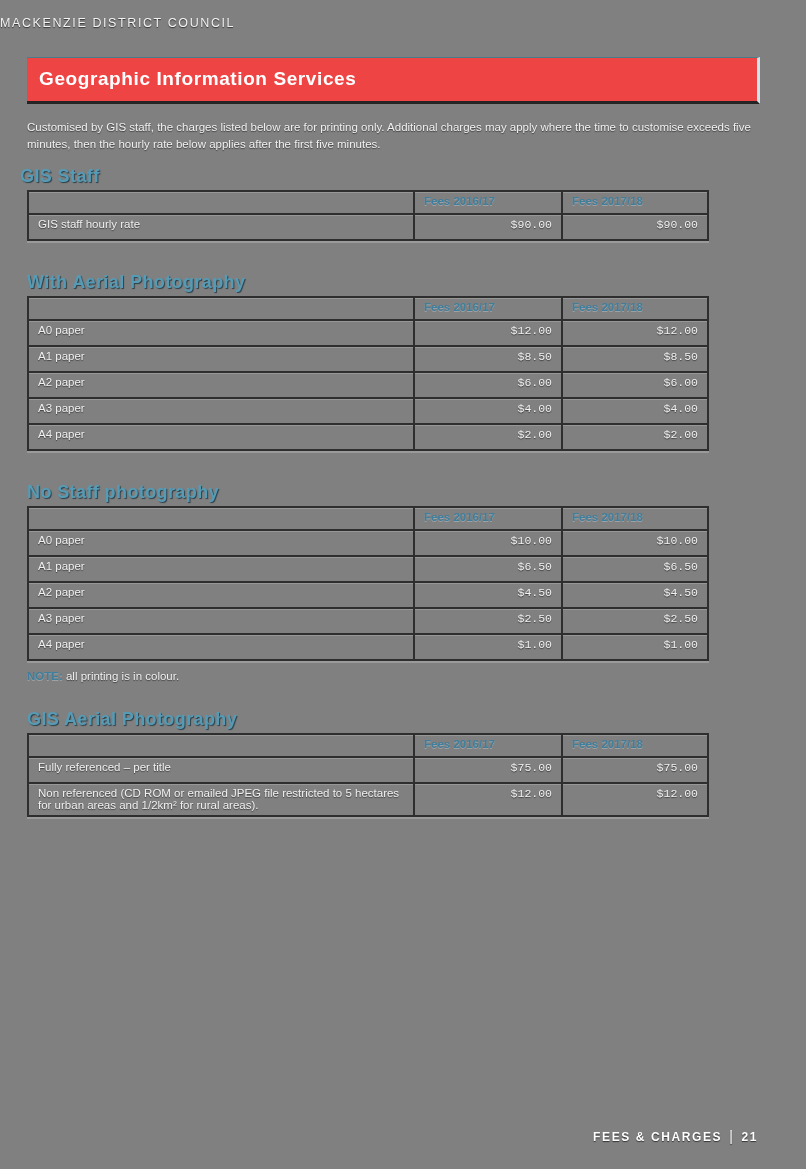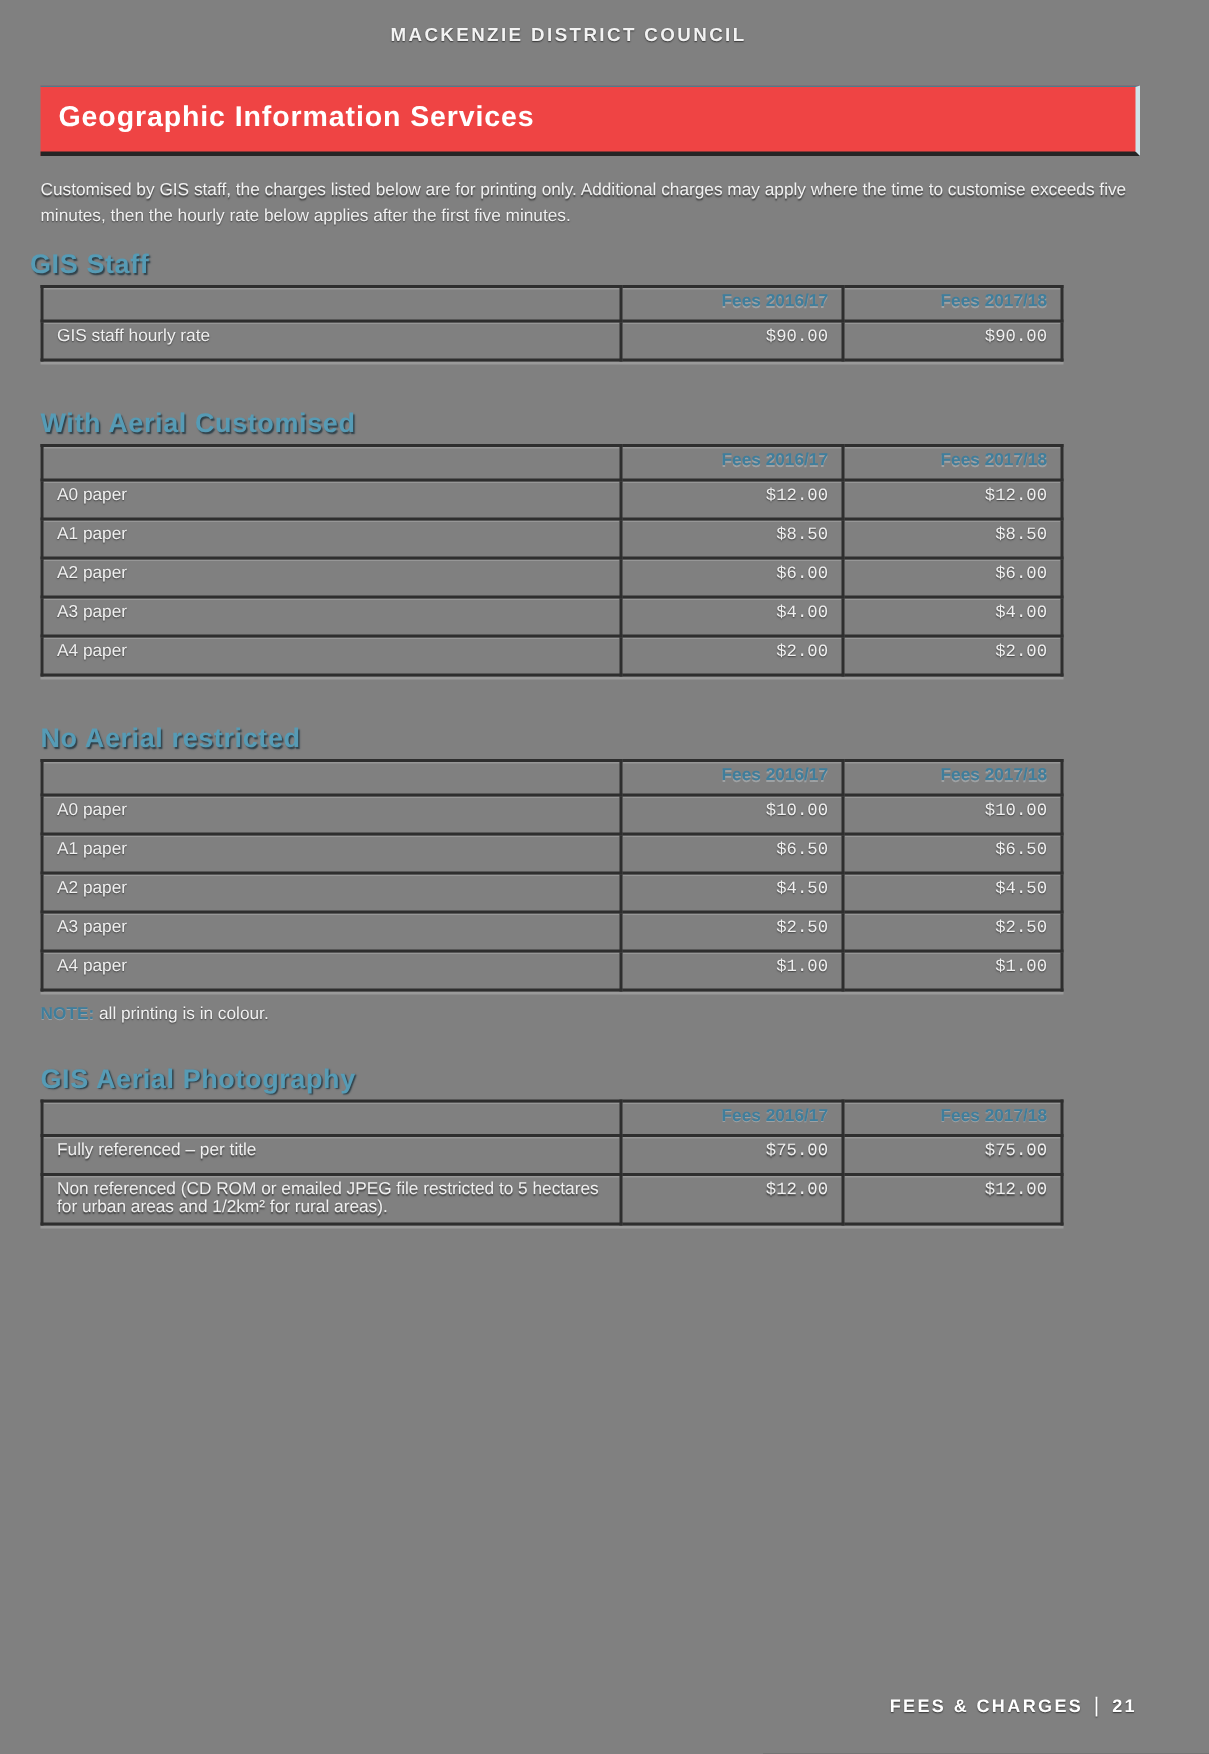--- a/index.html
+++ b/index.html
@@ -8,23 +8,23 @@
     width:806px;height:1169px;
     background:#808080;
     font-family:"Liberation Sans", sans-serif;
     overflow:hidden;
     margin:0 auto;
   }
   .emboss{color:#f1f1f1;text-shadow:0 1px 1px rgba(25,25,25,0.65);}
   .council-header{
     padding-top:16px;
     margin-right:48px;
-    text-align:center;
+    text-align:left;
     font-size:12.5px;
-    font-weight:bold;
+    font-weight:normal;
     letter-spacing:1.6px;
     color:#f3f3f3;
     text-shadow:0 1px 1px rgba(20,20,20,0.7);
   }
   .banner{
     margin:27px 46px 0 27px;
     background:#ef4444;
     border-top:1px solid #4a7d8c;
     border-right:3px solid #cfe3ea;
     border-bottom:3px solid #242424;
@@ -65,21 +65,21 @@
     box-shadow:0 2px 0 rgba(230,230,230,0.25);
   }
   table.fees th, table.fees td{
     border:2px solid #2e2e2e;
     box-shadow:inset 0 1px 0 rgba(255,255,255,0.18);
     padding:3px 9px 4px 9px;
     font-size:11.5px;
     vertical-align:top;
   }
   table.fees th{
-    text-align:right;
+    text-align:left;
     font-weight:bold;
     color:#3f7e9c;
     text-shadow:0 1px 0 rgba(230,240,245,0.3);
     height:14px;
   }
   table.fees td{
     color:#f0f0f0;
     text-shadow:0 1px 1px rgba(28,28,28,0.65);
     height:17px;
   }
@@ -144,21 +144,21 @@
               <td class="label">GIS staff hourly rate</td>
               <td class="val">$90.00</td>
               <td class="val">$90.00</td>
             </tr>
           </tbody>
         </table>
       </div>
   </section>
 
   <section>
-    <h2 class="section-title">With Aerial Customised</h2>
+    <h2 class="section-title">With Aerial Photography</h2>
     <div>
         <table class="fees">
           <colgroup>
             <col style="width: 386px;">
             <col style="width: 148px;">
             <col style="width: 146px;">
           </colgroup>
           <thead>
             <tr>
               <th></th>
@@ -191,21 +191,21 @@
               <td class="label">A4 paper</td>
               <td class="val">$2.00</td>
               <td class="val">$2.00</td>
             </tr>
           </tbody>
         </table>
       </div>
   </section>
 
   <section>
-    <h2 class="section-title">No Aerial restricted</h2>
+    <h2 class="section-title">No Staff photography</h2>
     <div>
         <table class="fees">
           <colgroup>
             <col style="width: 386px;">
             <col style="width: 148px;">
             <col style="width: 146px;">
           </colgroup>
           <thead>
             <tr>
               <th></th>

